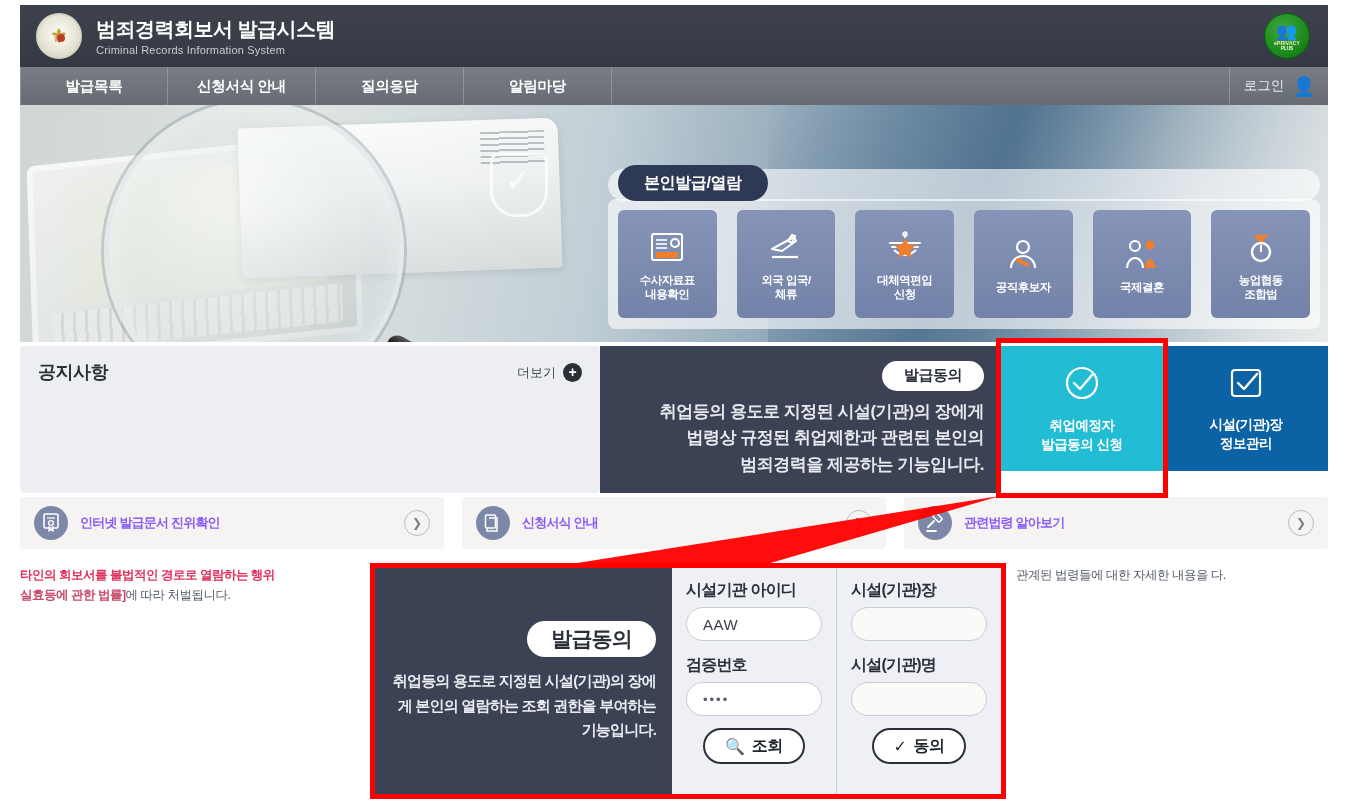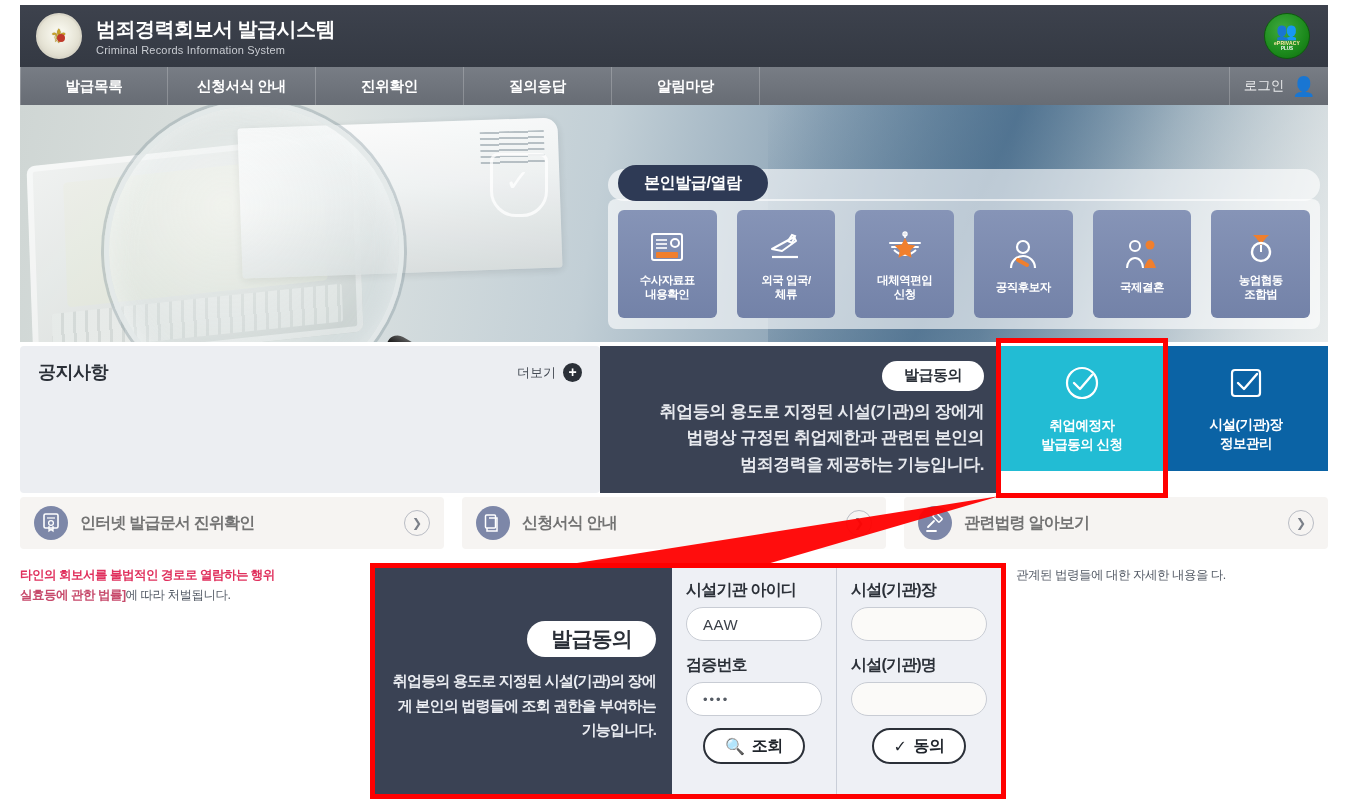--- a/index.html
+++ b/index.html
@@ -275,21 +275,21 @@
     display: flex; align-items: center; padding: 0 14px; gap: 12px;
     cursor: pointer;
   }
   .card-ico {
     width: 34px; height: 34px; border-radius: 50%;
     background: #7d87a8; color: #fff;
     display: flex; align-items: center; justify-content: center; font-size: 17px;
     flex: none;
   }
   .card-title {
-    flex: 1; font-size: 16px; font-weight: bold; color: #737373; letter-spacing: -0.8px;
+    flex: 1; font-size: 13px; font-weight: bold; color: #8b5cf6; letter-spacing: -0.8px;
   }
   .card-arrow {
     width: 26px; height: 26px; border-radius: 50%;
     border: 1px solid #b9bcc4; color: #7b8089;
     display: flex; align-items: center; justify-content: center; font-size: 12px;
     flex: none;
   }
   .card-body {
     margin-top: 16px; font-size: 12.5px; line-height: 1.6; letter-spacing: -0.5px;
     color: #545b66;
@@ -370,21 +370,20 @@
     <div class="eprivacy">
       <span class="glyph">👥</span>
       <span class="tag1">ePRIVACY</span>
       <span class="tag2">PLUS</span>
     </div>
   </div>
 
   <div class="nav">
     <div class="nav-item">발급목록</div>
     <div class="nav-item">신청서식 안내</div>
-    <div class="nav-item">진위확인</div>
     <div class="nav-item">질의응답</div>
     <div class="nav-item">알림마당</div>
     <div class="nav-spacer"></div>
     <div class="nav-login">
       <span>로그인</span>
       <span class="user-icon">👤</span>
     </div>
   </div>
 
   <div class="hero">
@@ -581,21 +580,21 @@
 
   <svg class="pop-connector">
     <polygon points="1000,496 760,566 558,566" fill="#ff0000" opacity="0.95"></polygon>
   </svg>
 
   <div class="popup">
     <div class="pop-left">
       <div class="pop-pill">발급동의</div>
       <div class="pop-desc">
         <div>취업등의 용도로 지정된 시설(기관)의 장에</div>
-        <div>게 본인의 법령들에 조회 권한을 부여하는</div>
+        <div>게 본인의 열람하는 조회 권한을 부여하는</div>
         <div>기능입니다.</div>
       </div>
     </div>
     <div class="pop-right">
 
       <div class="pop-col left-col">
         <div class="field-label">시설기관 아이디</div>
         <div class="field-input" placeholder="">AAW</div>
         <div class="field-label second">검증번호</div>
         <div class="field-input masked" placeholder="">••••</div>

